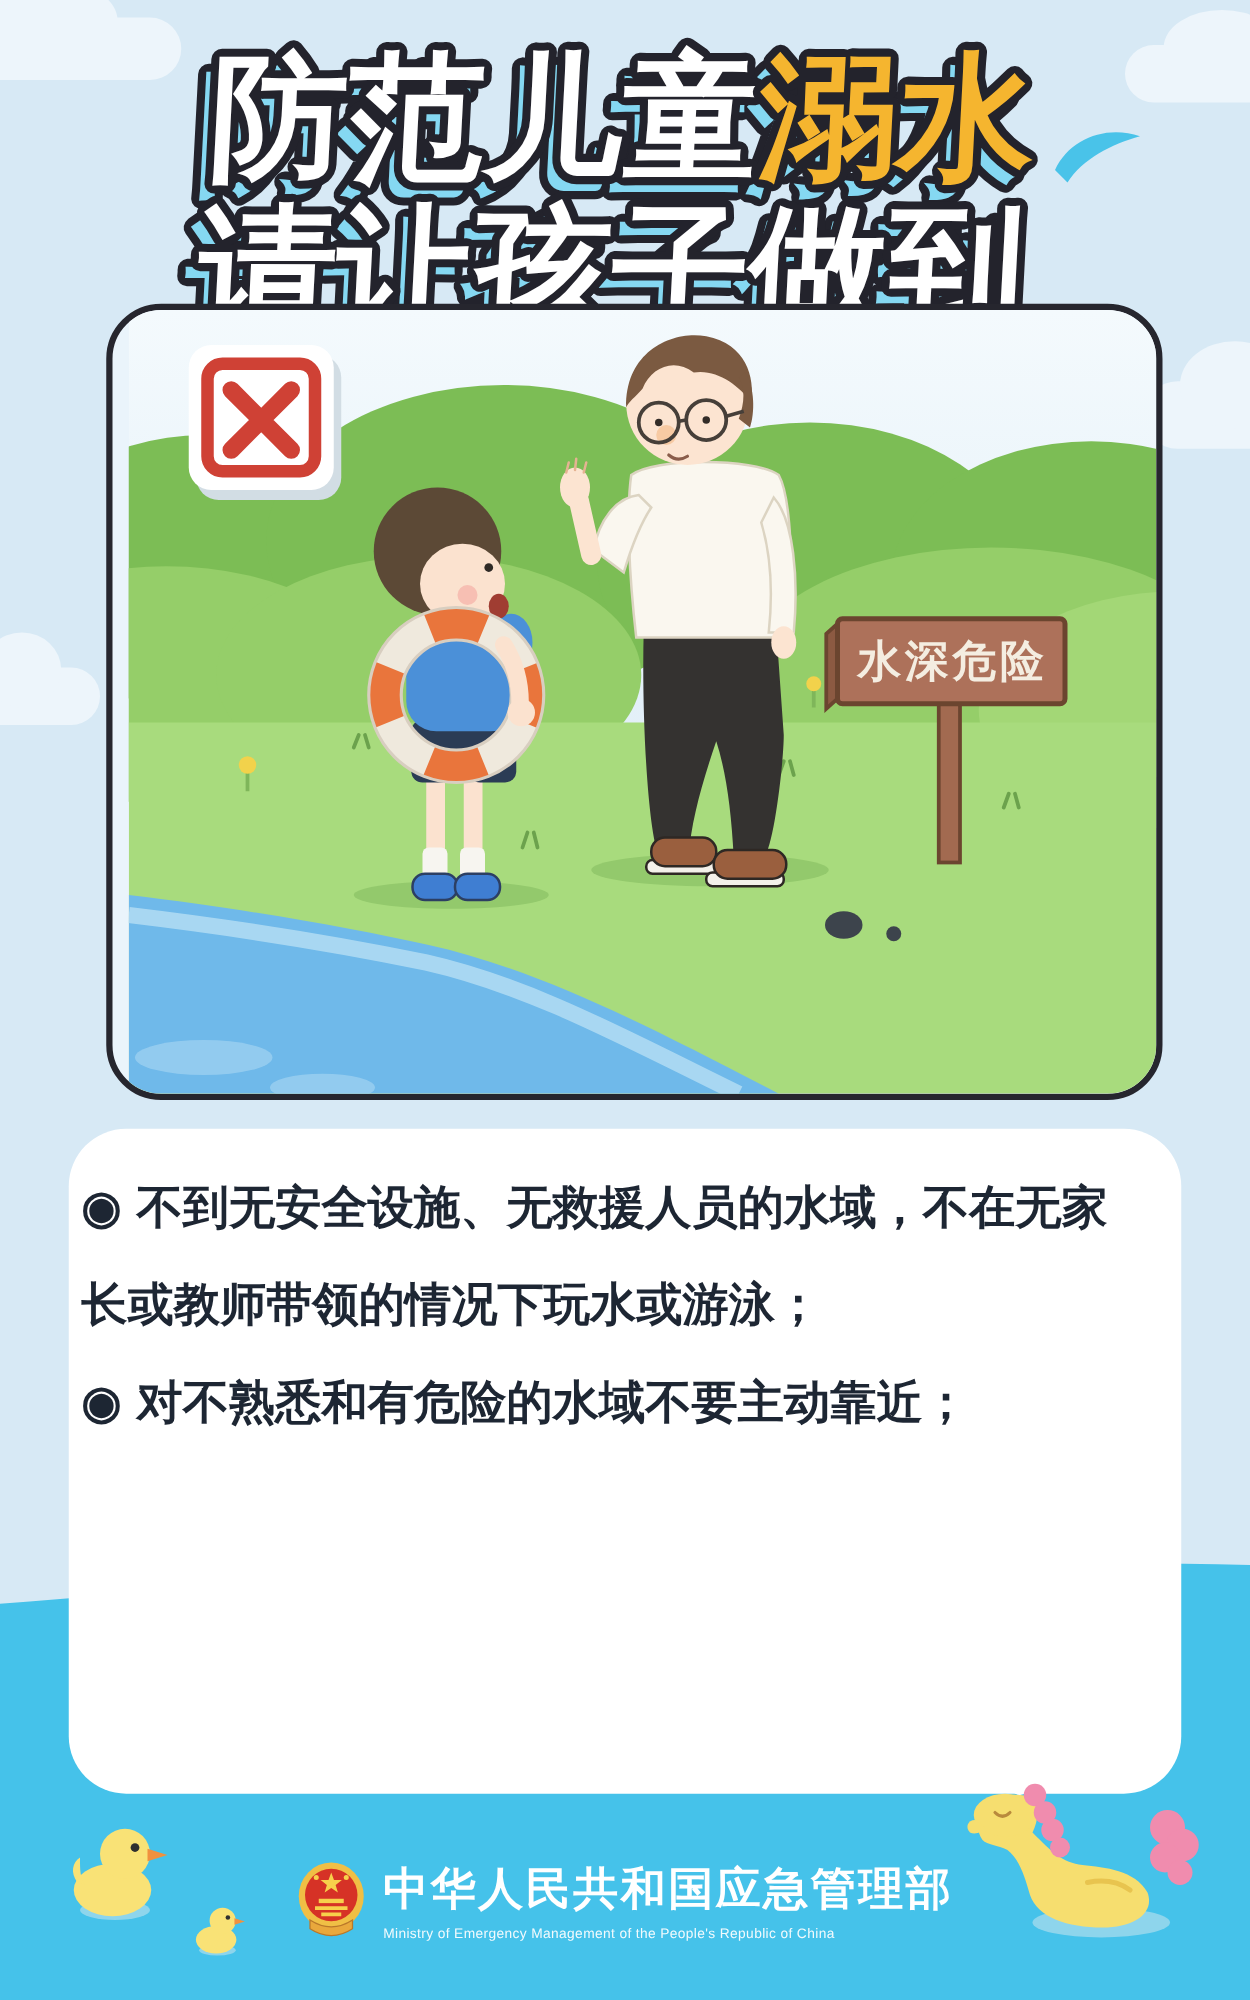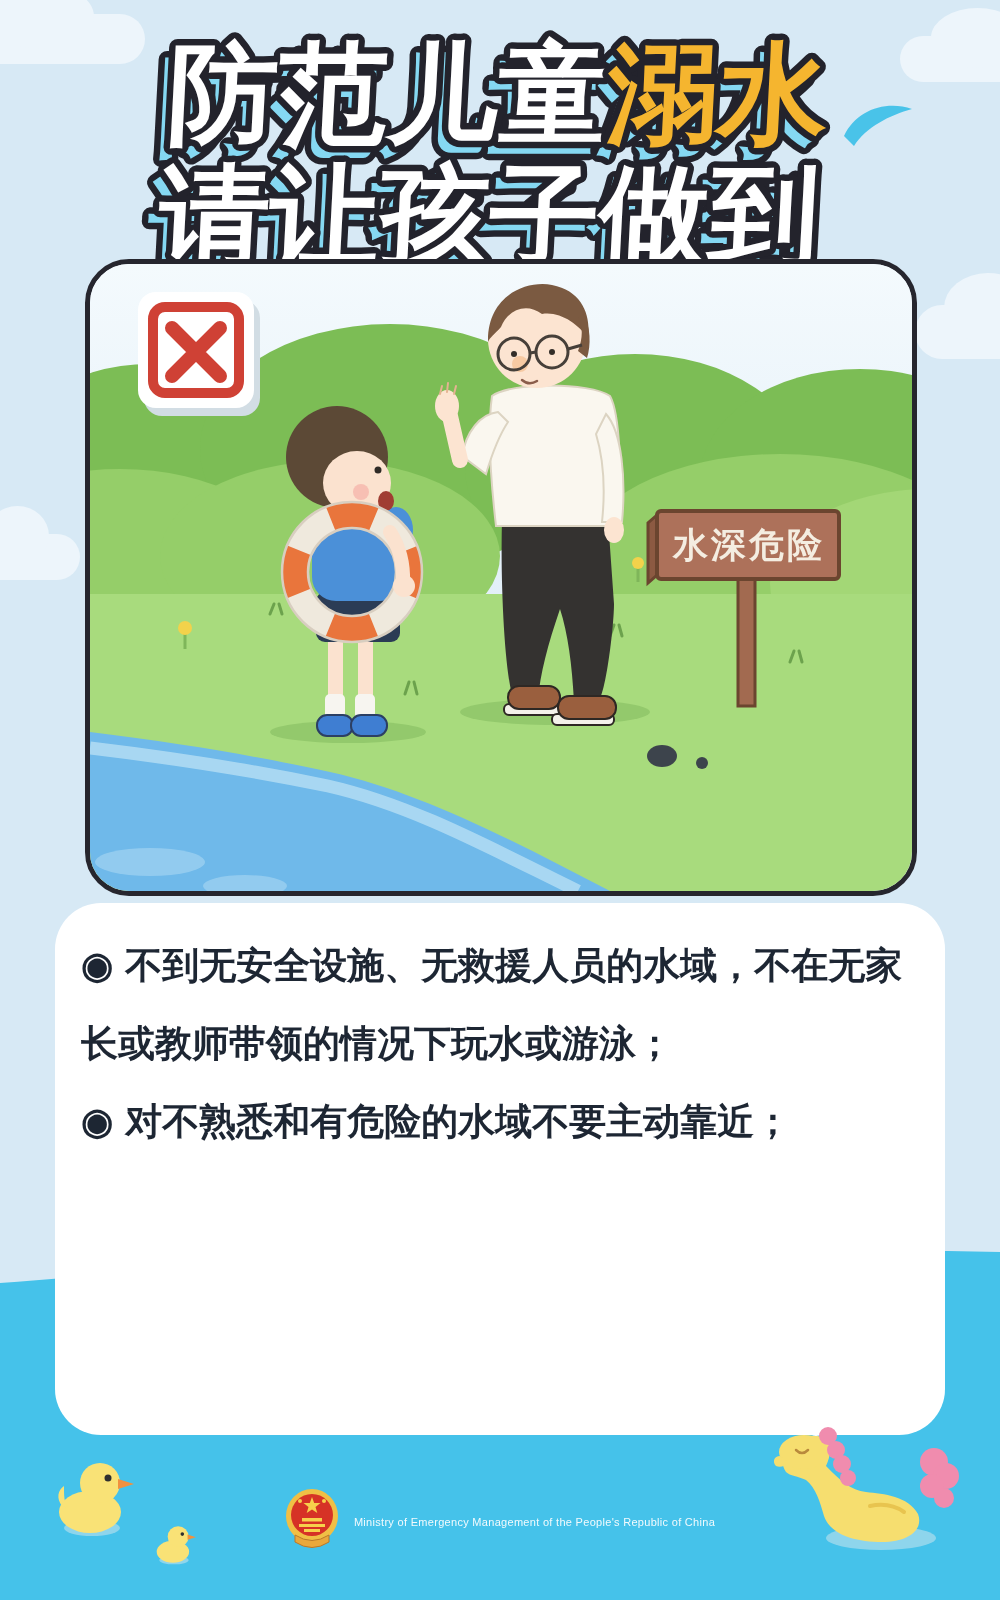--- a/index.html
+++ b/index.html
@@ -17,27 +17,27 @@
   .water{position:absolute;left:0;top:1245px;}
 
   
   .title-wrap{position:absolute;left:70px;top:18px;}
   .t-stroke{font-family:"Liberation Sans",sans-serif;font-weight:900;font-size:110px;
             paint-order:stroke;stroke:#23232c;stroke-width:13px;stroke-linejoin:round;}
   .t-shadow{fill:#85d8f2;}
   .t-fill{fill:#ffffff;}
 
   
-  .scene-card{position:absolute;left:85px;top:259px;width:822px;height:627px;
-              border:5px solid #26262e;border-radius:44px;overflow:hidden;background:#eaf4fb;box-sizing:content-box;}
+  .scene-card{position:absolute;left:85px;top:243px;width:822px;height:627px;
+              border:5px solid #26262e;border-radius:44px;overflow:hidden;background:#eaf4fb;box-sizing:content-box;padding-left:13px;}
   .sign-text{font-family:"Liberation Sans",sans-serif;font-weight:bold;font-size:35px;fill:#f4ede1;letter-spacing:3px;}
 
   
   .rules{position:absolute;left:55px;top:903px;width:890px;height:532px;background:#ffffff;
-         border-radius:46px;padding:24px 26px 0 26px;box-sizing:border-box;}
+         border-radius:46px;padding:24px 26px 0 10px;box-sizing:border-box;}
   .rule{margin:0;font-size:37px;line-height:78px;color:#1d2633;font-weight:600;
         font-family:"Liberation Sans",sans-serif;}
   .rule .bullet{margin-right:12px;}
 
   
   .footer{position:absolute;left:0;top:1487px;width:100%;display:flex;justify-content:center;
           align-items:center;gap:15px;}
   .f-col{display:flex;flex-direction:column;}
   .f-zh{font-size:36px;font-weight:bold;color:#ffffff;letter-spacing:2px;}
   .f-en{font-size:11px;color:#f2fafd;letter-spacing:0.3px;margin-top:5px;font-weight:normal;}
@@ -254,17 +254,18 @@
       <circle cx="27" cy="28" r="21" fill="#d63226"></circle>
       <polygon points="27,10 29.2,16 35.5,16 30.5,20 32.3,26 27,22.4 21.7,26 23.5,20 18.5,16 24.8,16" fill="#f7d04b"></polygon>
       <circle cx="15" cy="14" r="2" fill="#f7d04b"></circle>
       <circle cx="39" cy="14" r="2" fill="#f7d04b"></circle>
       <rect x="17" y="31" width="20" height="3.5" fill="#f7d04b"></rect>
       <rect x="14" y="37" width="26" height="3" fill="#f7d04b"></rect>
       <rect x="19" y="42" width="16" height="3" fill="#f7d04b"></rect>
       <path d="M10,48 Q27,59 44,48 L44,55 Q27,66 10,55 Z" fill="#e9a83c" stroke="#b9782a" stroke-width="1"></path>
     </svg>
     <div class="f-col">
+      <div class="f-zh">中华人民共和国应急管理部</div>
       <div class="f-en">Ministry of Emergency Management of the People's Republic of China</div>
     </div>
   </div>
 
 </div>
 
 </body></html>

